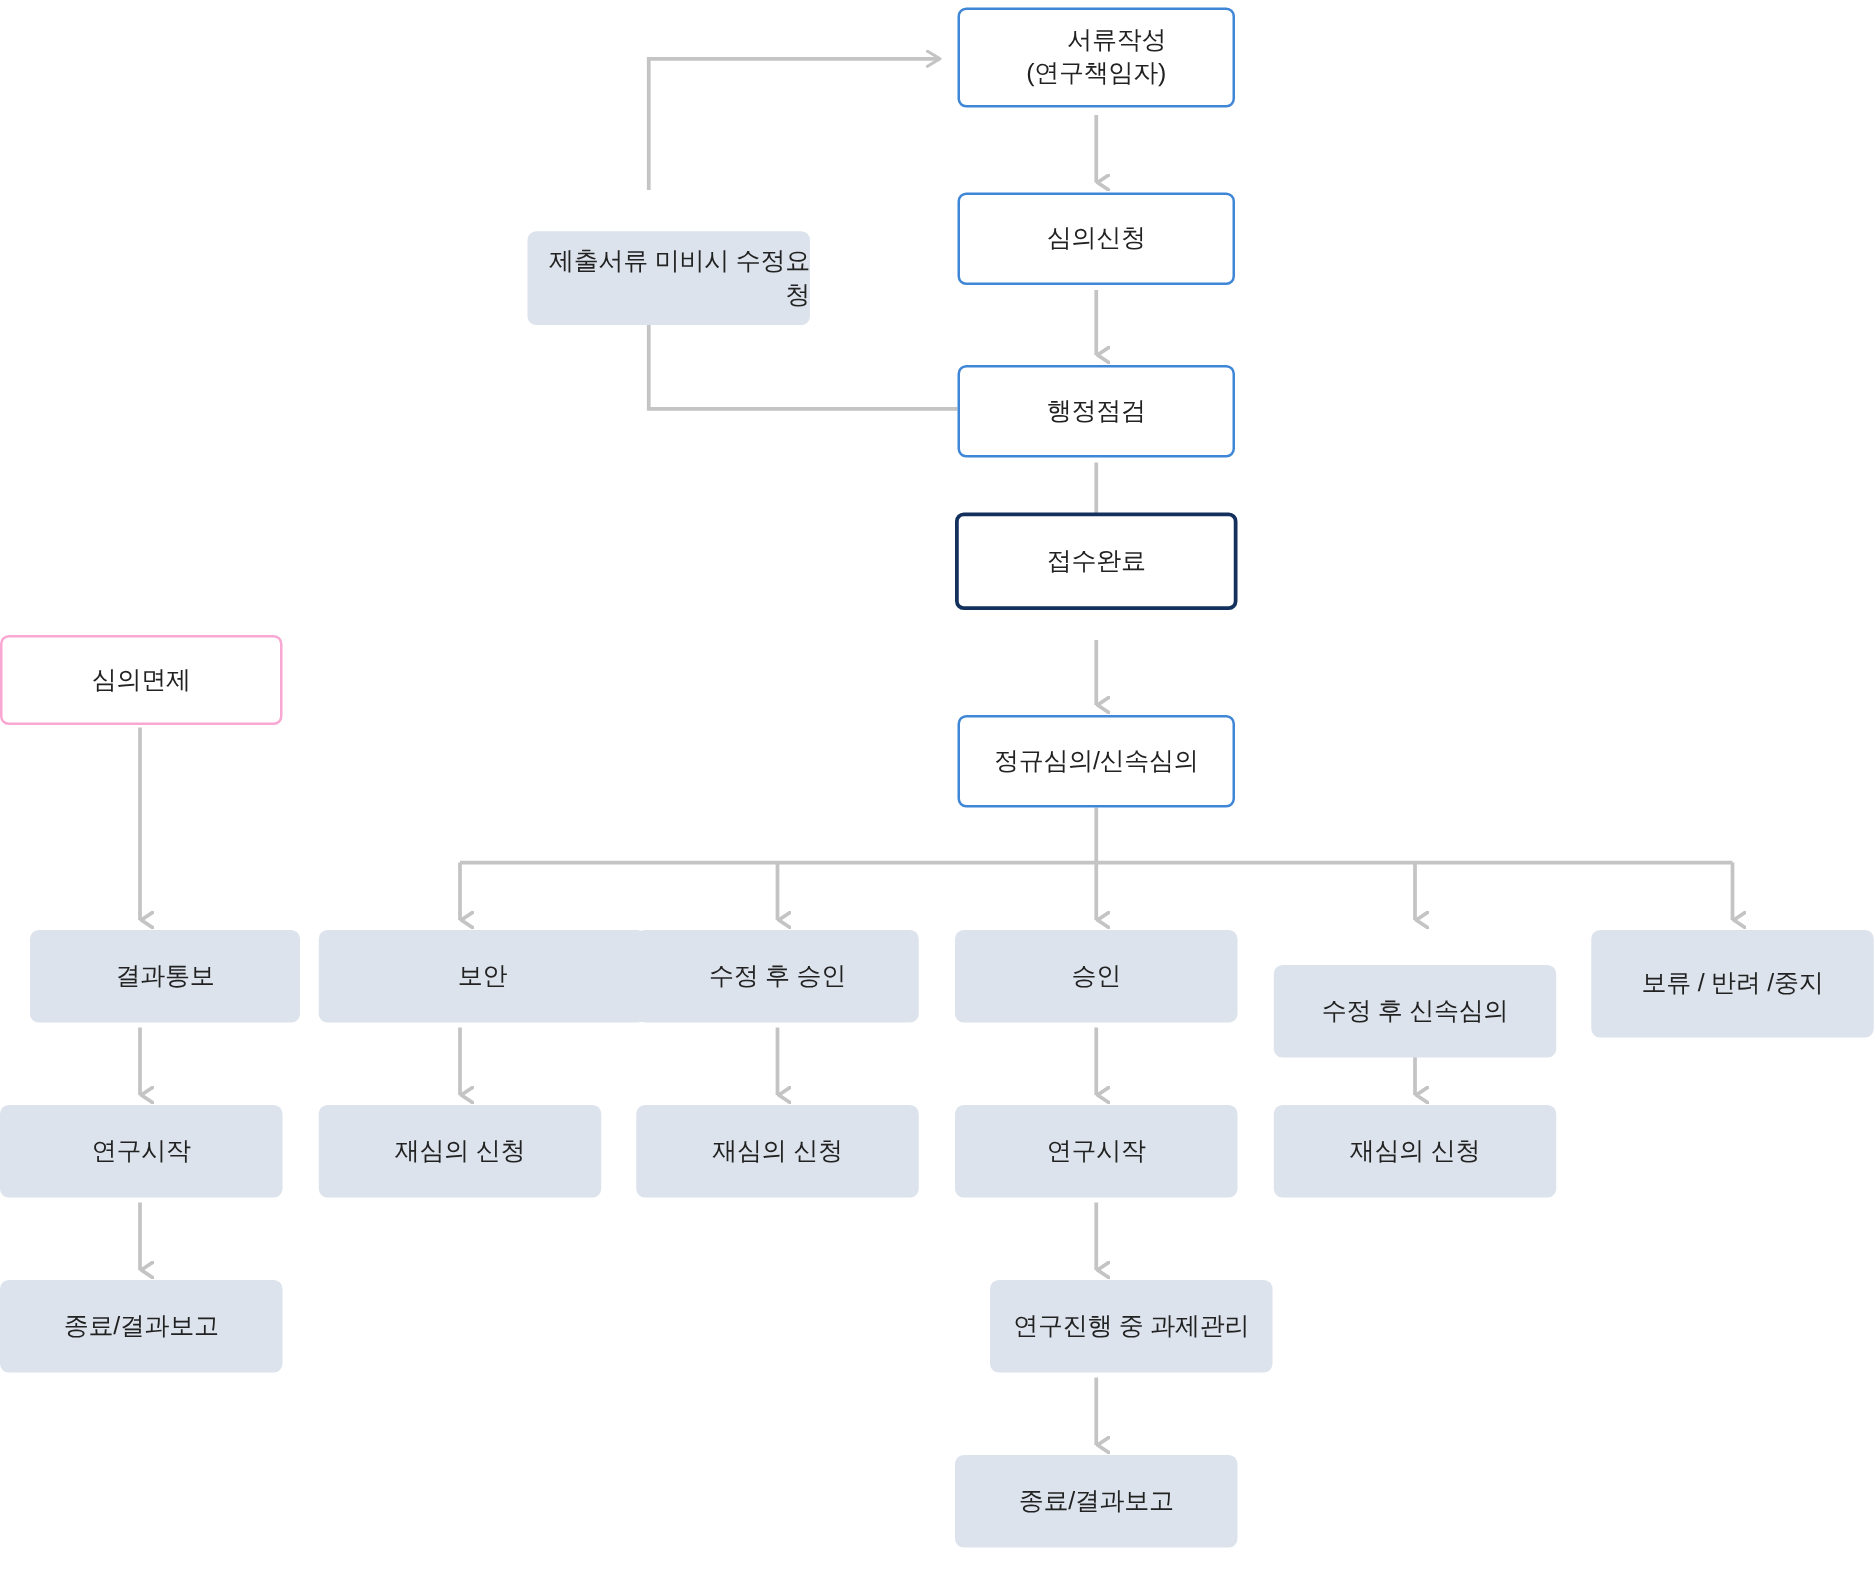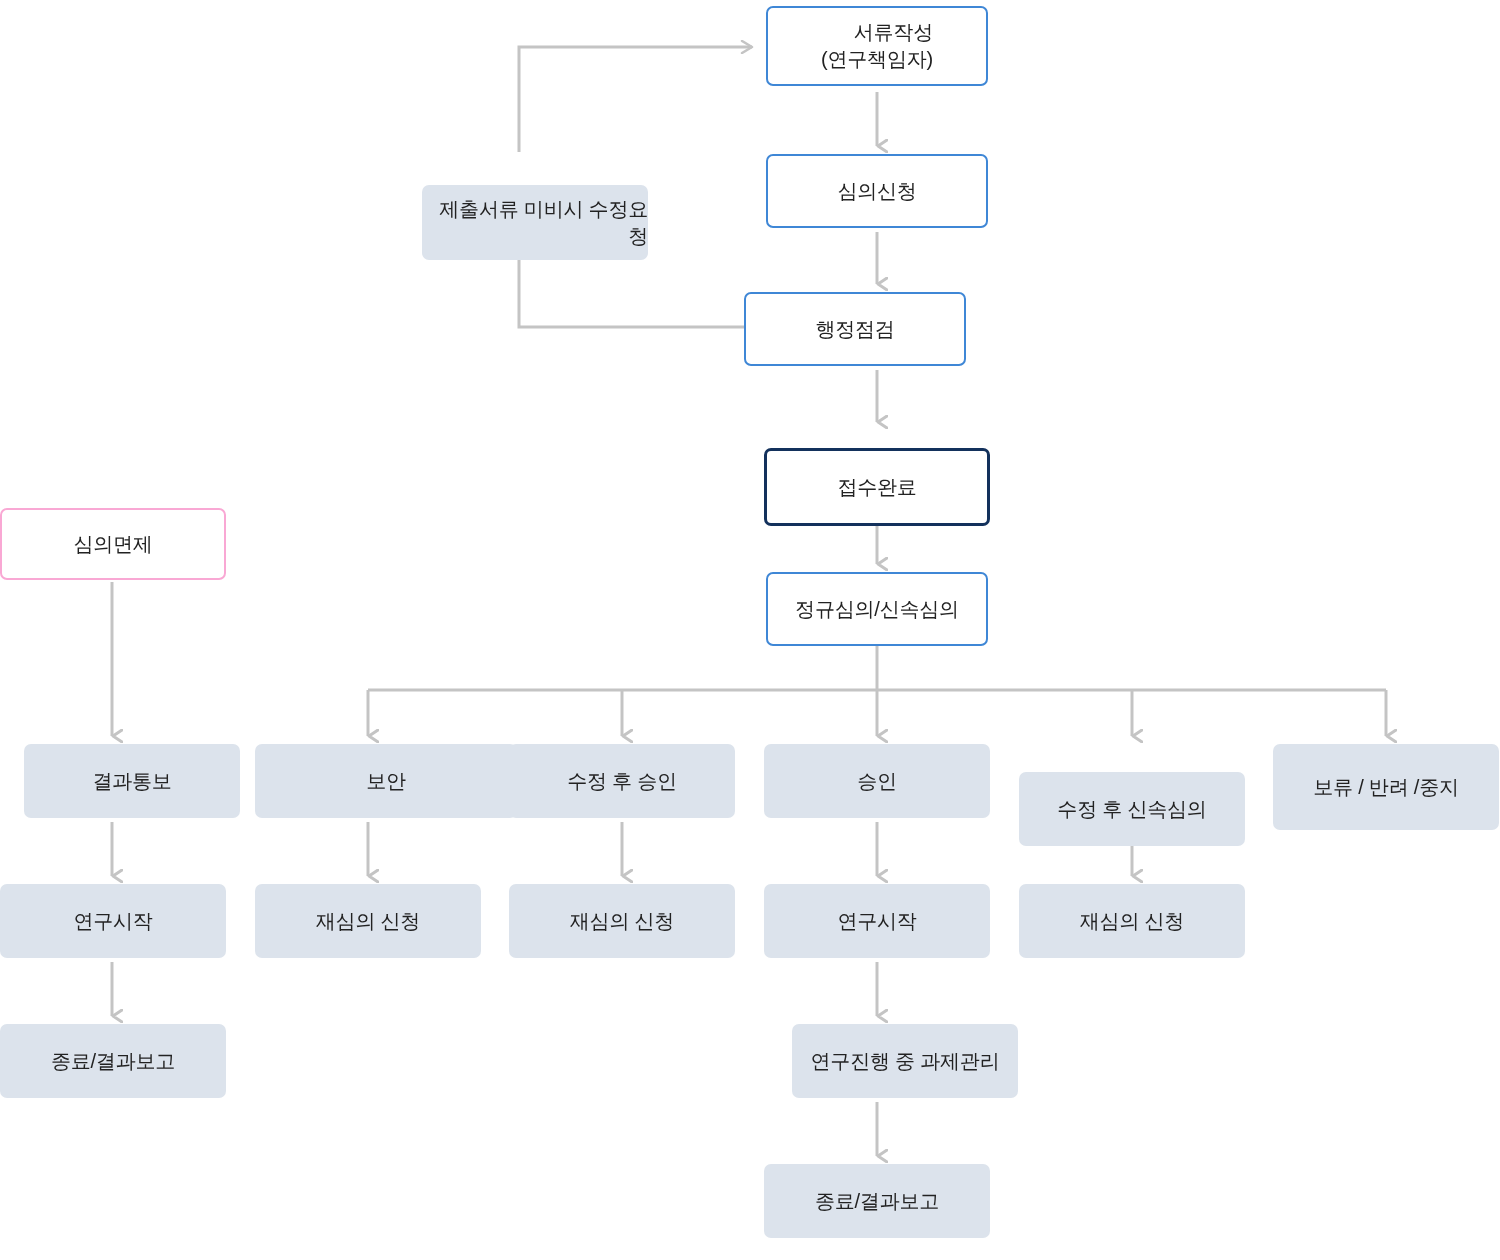--- a/index.html
+++ b/index.html
@@ -117,24 +117,24 @@
       <div class="node node-blue" style="left: 766px; top: 6px; width: 222px; height: 80px;">
         <span class="node-label">서류작성
 (연구책임자)</span>
       </div>
       <div class="node node-gray" style="left: 422px; top: 152px; width: 226px; height: 75px; margin-top: 33px;">
         <span class="node-label">제출서류 미비시 수정요청</span>
       </div>
       <div class="node node-blue" style="left: 766px; top: 154px; width: 222px; height: 74px;">
         <span class="node-label">심의신청</span>
       </div>
-      <div class="node node-blue" style="left: 744px; top: 292px; width: 222px; height: 74px;">
+      <div class="node node-blue" style="left: 766px; top: 292px; width: 222px; height: 74px;">
         <span class="node-label">행정점검</span>
       </div>
-      <div class="node node-navy" style="left: 764px; top: 448px; width: 226px; height: 78px;">
+      <div class="node node-navy" style="left: 764px; top: 410px; width: 226px; height: 78px;">
         <span class="node-label">접수완료</span>
       </div>
       <div class="node node-blue" style="left: 766px; top: 572px; width: 222px; height: 74px;">
         <span class="node-label">정규심의/신속심의</span>
       </div>
       <div class="node node-teal" style="left: 0px; top: 508px; width: 226px; height: 72px;">
         <span class="node-label">심의면제</span>
       </div>
       <div class="node node-gray" style="left: 0px; top: 744px; width: 216px; height: 74px; margin-left: 24px;">
         <span class="node-label">결과통보</span>

